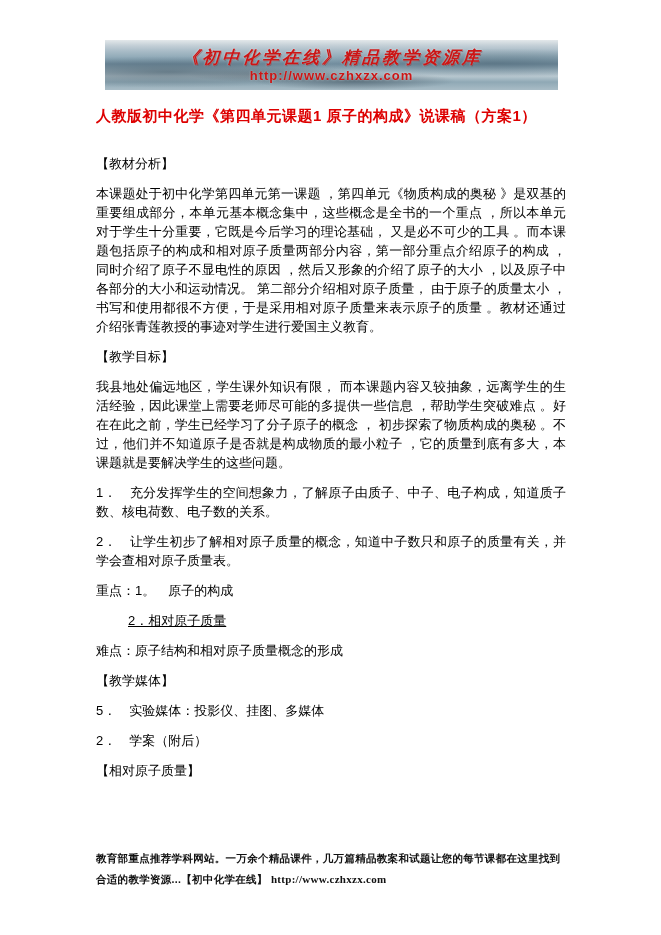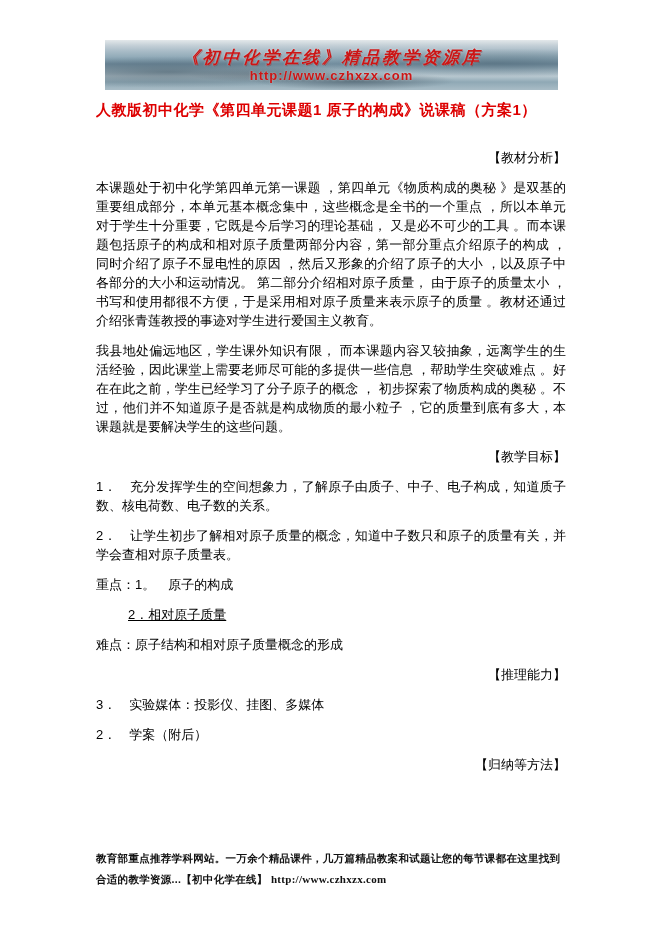--- a/index.html
+++ b/index.html
@@ -36,31 +36,31 @@
   .banner-url{
     font-size:13px;font-weight:bold;
     color:var(--accent-red,#cc1515);
     letter-spacing:1px;line-height:15px;
     text-shadow:0 0 2px rgba(255,255,255,.5);
     white-space:nowrap;
   }
 
   
   .content{
-    position:absolute;left:96px;top:100px;
+    position:absolute;left:96px;top:106px;
     width:470px;height:744px;overflow:hidden;
   }
   .doc-title{
     margin:0 0 28px 0;
     font-size:15px;font-weight:bold;
     color:var(--title-red,#dd0000);
     line-height:20px;letter-spacing:.5px;
   }
   .blk{margin:0 0 11px 0;font-size:13px;line-height:19px;text-align:justify;}
-  .blk.heading{text-align:right;}
+  .blk.heading{text-align:left;}
   .blk.indent1{padding-left:32px;text-decoration:underline;}
 
   
   .footer{
     position:absolute;left:96px;top:848px;
     width:472px;
     font-size:10.5px;font-weight:bold;
     line-height:21px;color:#111111;
     letter-spacing:.3px;
   }
@@ -80,35 +80,35 @@
     <div class="banner-url">http://www.czhxzx.com</div>
   </div>
 
   <div class="content">
 
     <h1 class="doc-title">人教版初中化学《第四单元课题1 原子的构成》说课稿（方案1）</h1>
 
     <p class="blk heading">【教材分析】</p>
     <p class="blk">本课题处于初中化学第四单元第一课题 ，第四单元《物质构成的奥秘 》是双基的重要组成部分，本单元基本概念集中，这些概念是全书的一个重点 ，所以本单元对于学生十分重要，它既是今后学习的理论基础， 又是必不可少的工具 。而本课题包括原子的构成和相对原子质量两部分内容，第一部分重点介绍原子的构成 ，同时介绍了原子不显电性的原因 ，然后又形象的介绍了原子的大小 ，以及原子中各部分的大小和运动情况。 第二部分介绍相对原子质量， 由于原子的质量太小  ，书写和使用都很不方便，于是采用相对原子质量来表示原子的质量 。教材还通过介绍张青莲教授的事迹对学生进行爱国主义教育。</p>
 
+    <p class="blk heading">【教学目标】</p>
+
     <p class="blk">我县地处偏远地区，学生课外知识有限， 而本课题内容又较抽象，远离学生的生活经验，因此课堂上需要老师尽可能的多提供一些信息 ，帮助学生突破难点 。好在在此之前，学生已经学习了分子原子的概念 ， 初步探索了物质构成的奥秘 。不过，他们并不知道原子是否就是构成物质的最小粒子 ，它的质量到底有多大，本课题就是要解决学生的这些问题。</p>
-
-    <p class="blk heading">【教学目标】</p>
     <p class="blk">1．　充分发挥学生的空间想象力，了解原子由质子、中子、电子构成，知道质子数、核电荷数、电子数的关系。</p>
     <p class="blk">2．　让学生初步了解相对原子质量的概念，知道中子数只和原子的质量有关，并学会查相对原子质量表。</p>
 
     <p class="blk">重点：1。　原子的构成</p>
     <p class="blk indent1">2．相对原子质量</p>
     <p class="blk">难点：原子结构和相对原子质量概念的形成</p>
 
-    <p class="blk heading">【推理能力】</p>
-    <p class="blk">3．　实验媒体：投影仪、挂图、多媒体</p>
+    <p class="blk heading">【教学媒体】</p>
+    <p class="blk">5．　实验媒体：投影仪、挂图、多媒体</p>
     <p class="blk">2．　学案（附后）</p>
 
-    <p class="blk heading">【归纳等方法】</p>
+    <p class="blk heading">【相对原子质量】</p>
 
   </div>
 
   <div class="footer">
     <span>教育部重点推荐学科网站。一万余个精品课件，几万篇精品教案和试题让您的每节课都在这里找到合适的教学资源...【初中化学在线】</span>
     <span class="footer-url">http://www.czhxzx.com</span>
   </div>
 
 </div>
 

